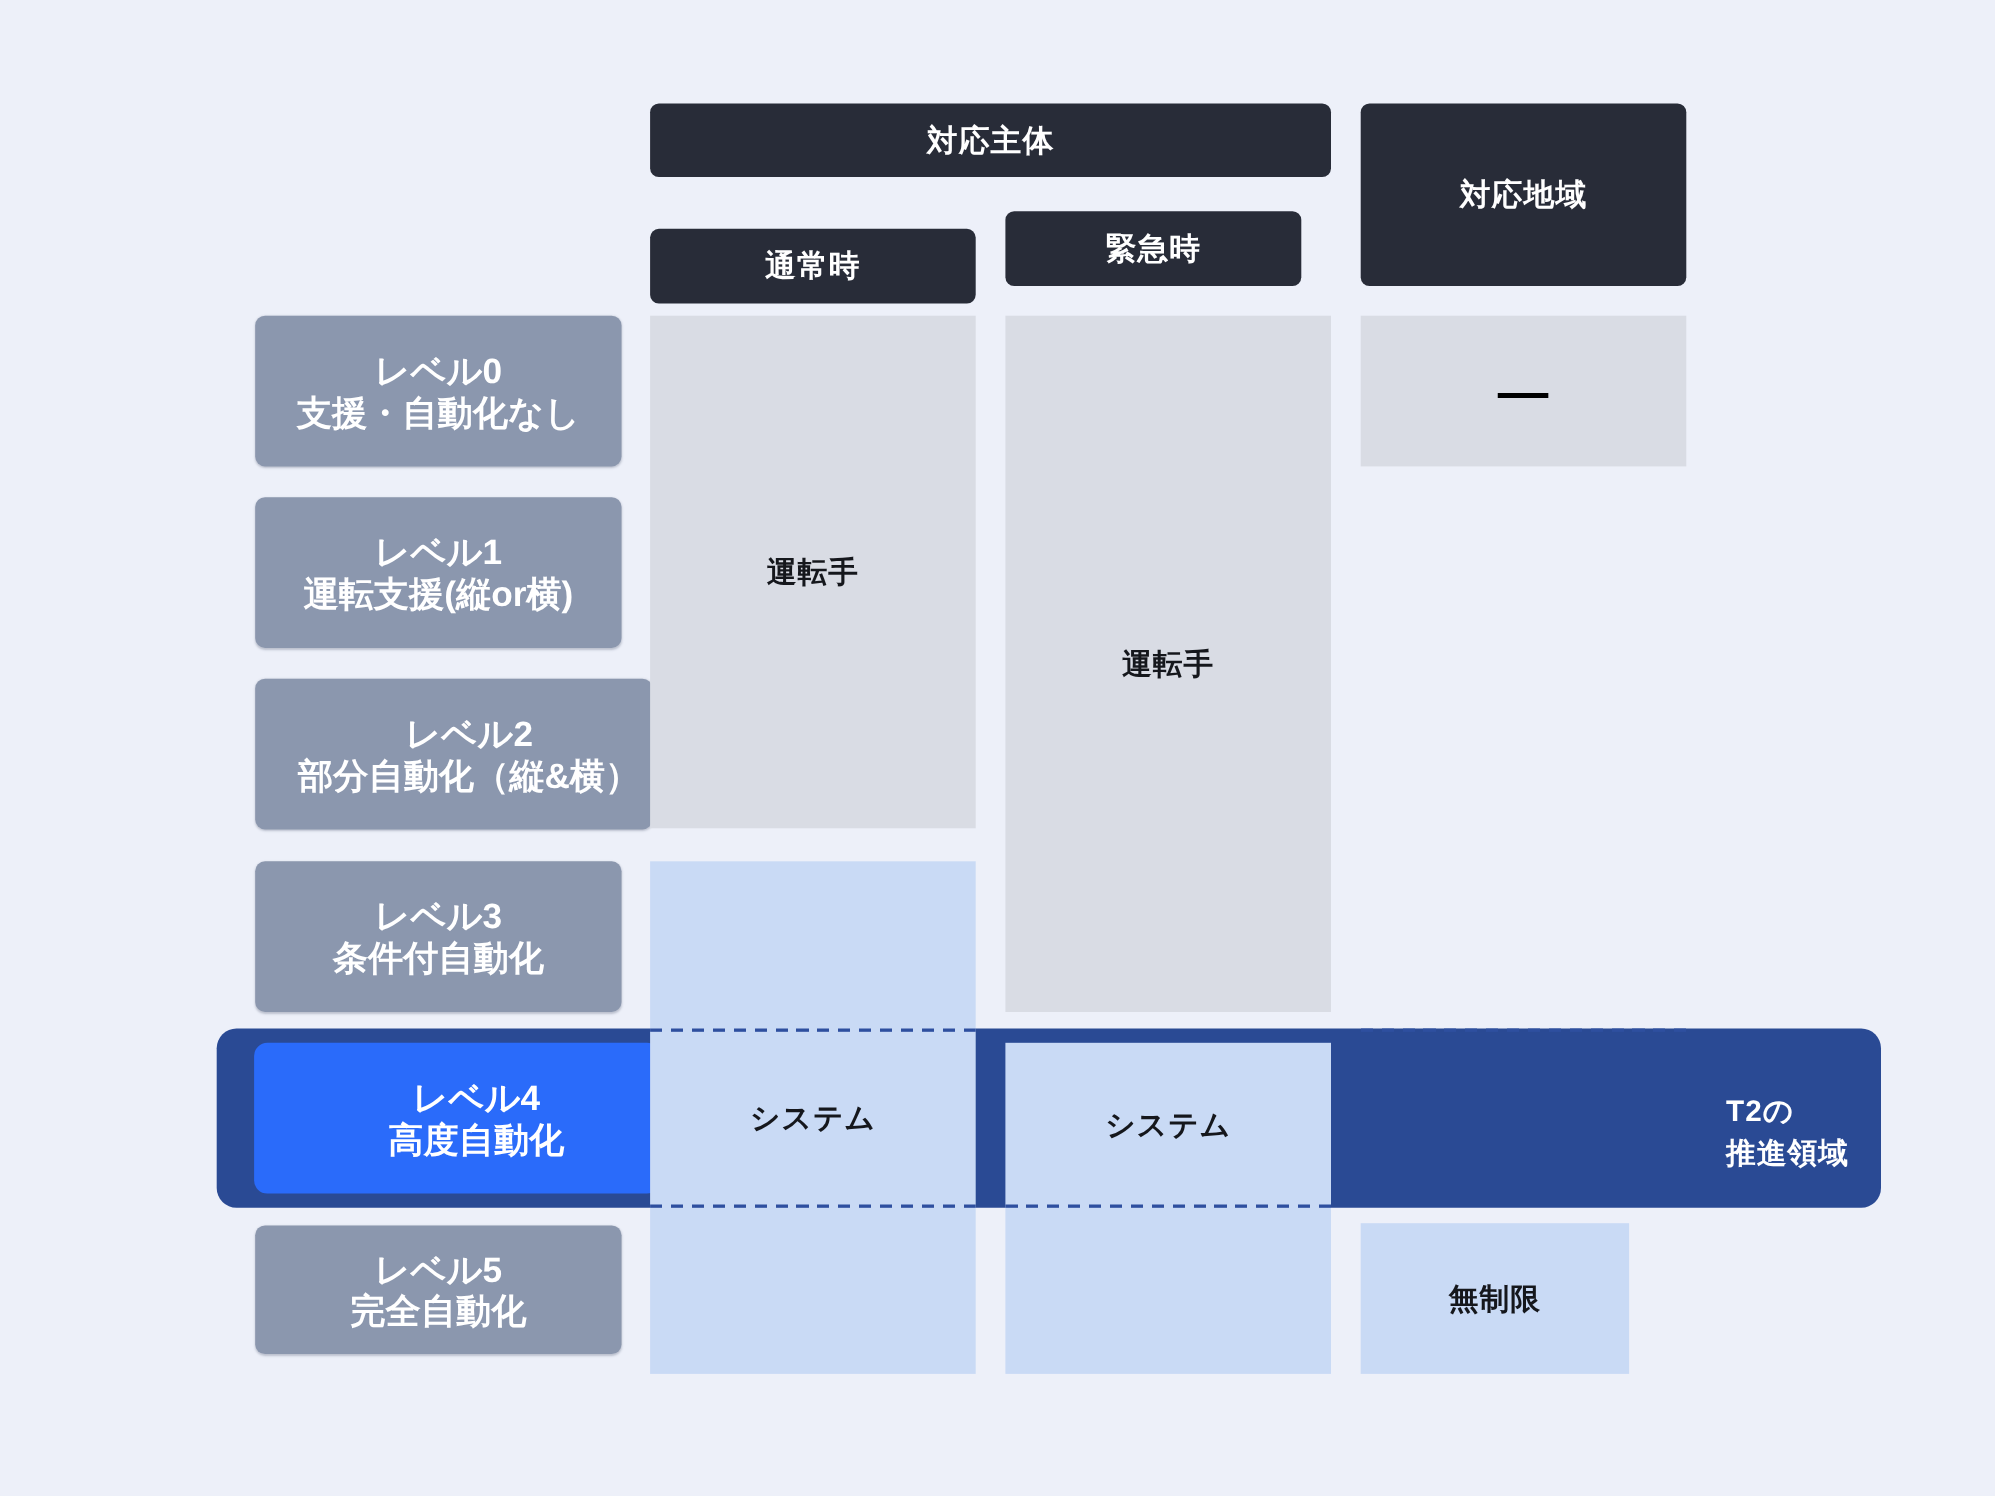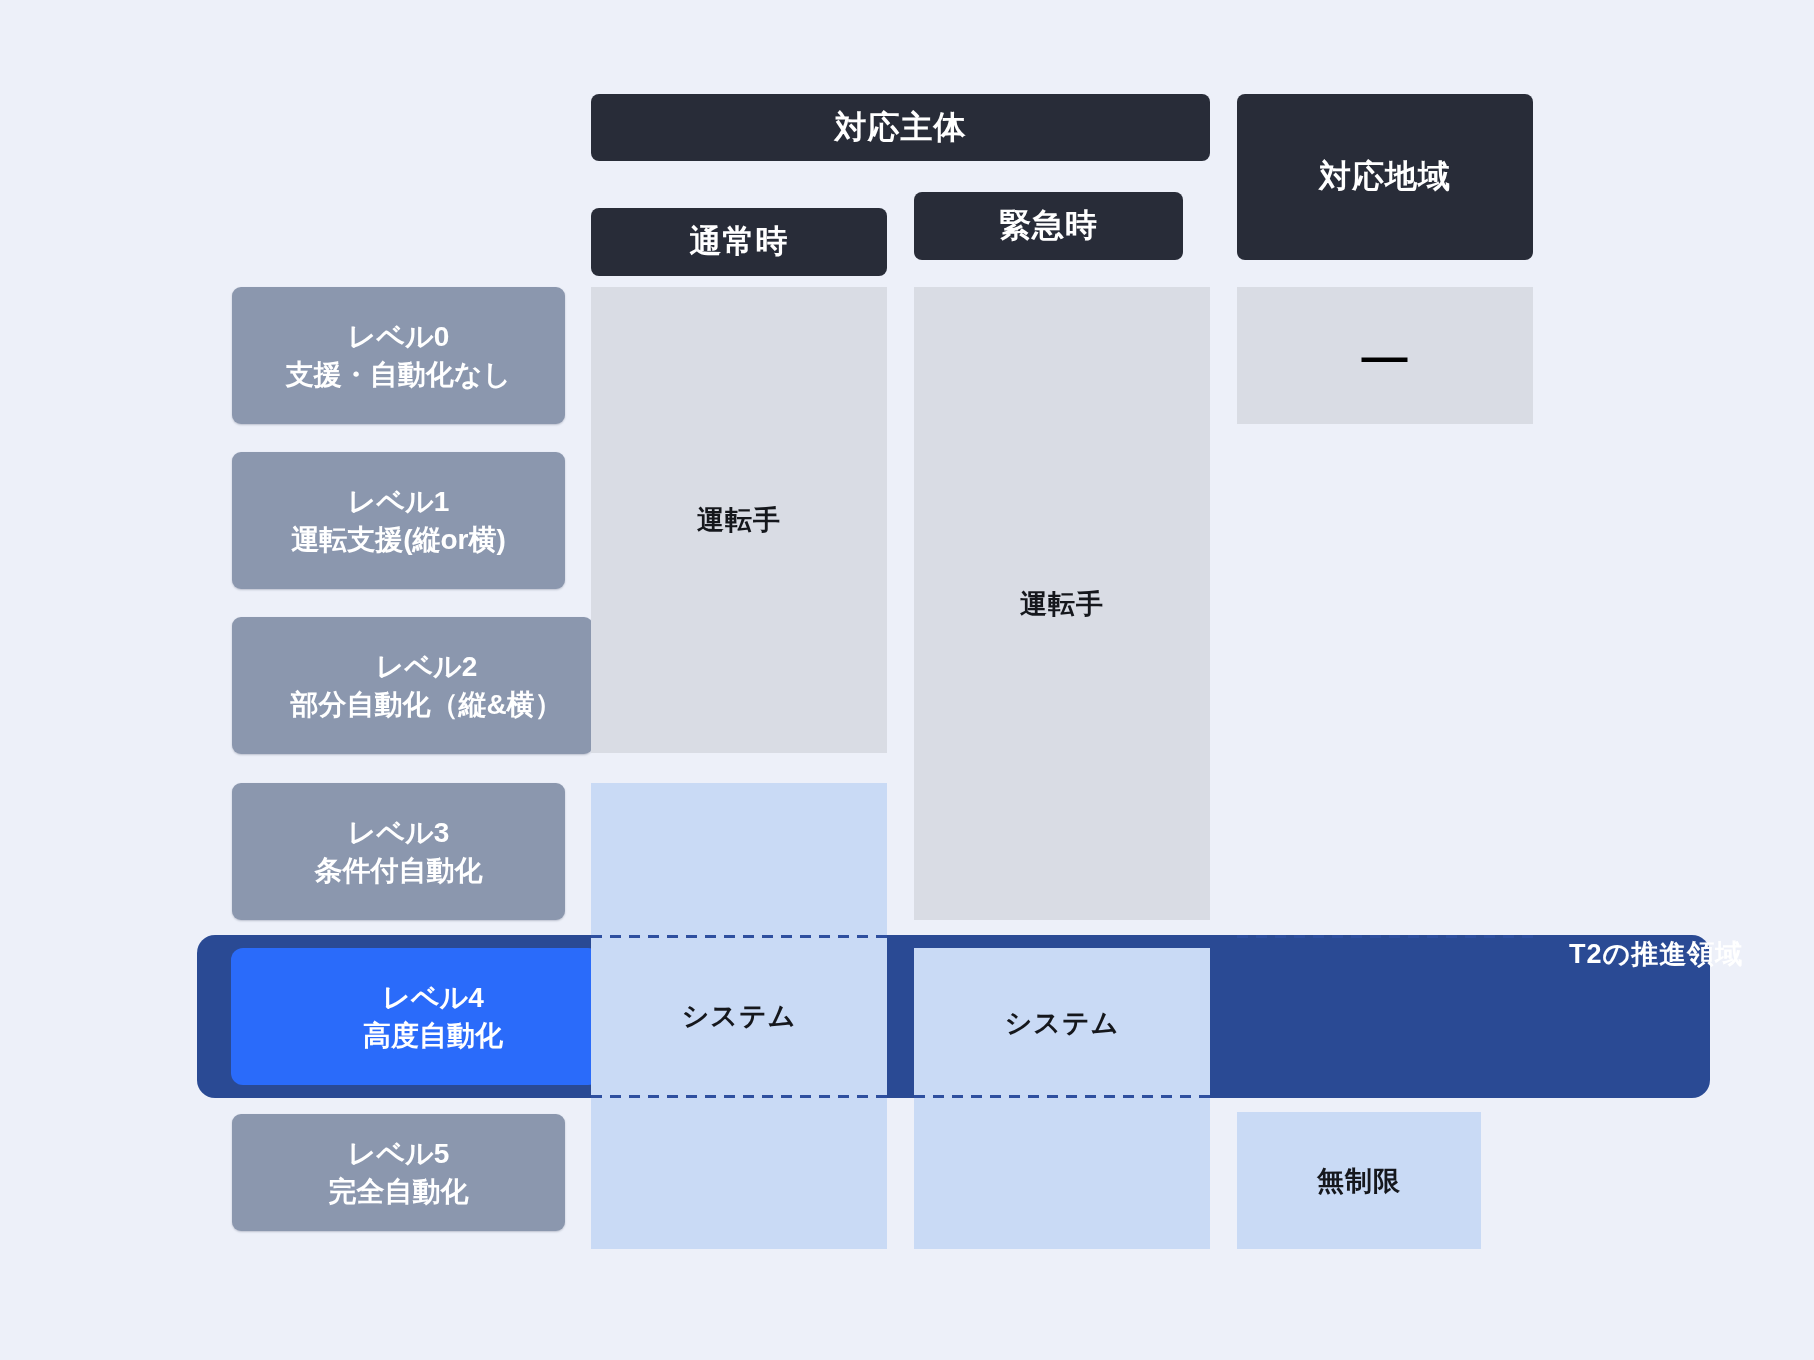--- a/index.html
+++ b/index.html
@@ -12,49 +12,49 @@
     width:1814px;height:1360px;
     background:#edf0f9;
     overflow:hidden;
   }
   
   .hdr{
     position:absolute;
     background:#282c38;
     border-radius:8px;
     color:#ffffff;
-    font-size:32px;font-weight:bold;
+    font-size:28px;font-weight:bold;
     display:flex;align-items:center;justify-content:center;
     letter-spacing:1px;
   }
   #hdr-subject{left:591px;top:94px;width:619px;height:67px;}
   #hdr-normal{left:591px;top:208px;width:296px;height:68px;}
   #hdr-emergency{left:914px;top:192px;width:269px;height:68px;}
   #hdr-region{left:1237px;top:94px;width:296px;height:166px;}
   
   #band{
     position:absolute;
     left:197px;top:935px;width:1513px;height:163px;
     background:#2a4a94;
     border-radius:18px;
   }
   #band-label{
     position:absolute;
     left:1569px;top:935px;height:187px;
-    display:flex;justify-content:center;
+    display:flex;flex-direction:column;justify-content:center;
     color:#ffffff;font-size:27px;font-weight:bold;line-height:38px;
     letter-spacing:1px;
   }
   
   .lvl{
     position:absolute;
     left:232px;width:333px;height:137px;
     background:#8b97ae;
     border-radius:9px;
-    color:#ffffff;font-size:28px;font-weight:bold;line-height:38px;
+    color:#ffffff;font-size:32px;font-weight:bold;line-height:38px;
     display:flex;flex-direction:column;align-items:center;justify-content:center;
     text-align:center;
     box-shadow:0 1px 2px rgba(40,50,80,0.25);
   }
   #lvl0{top:287px;}
   #lvl1{top:452px;text-align:center;}
   #lvl2{top:617px;padding-left:28px;}
   #lvl3{top:783px;}
   #lvl4{left:231px;top:948px;width:334px;height:137px;background:#2a6bfa;border-radius:12px;box-shadow:none;padding-left:35px;}
   #lvl5{top:1114px;height:117px;}

